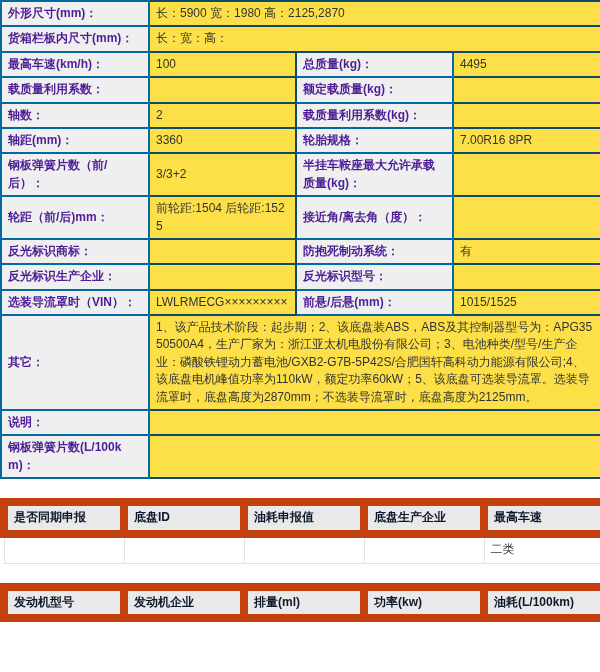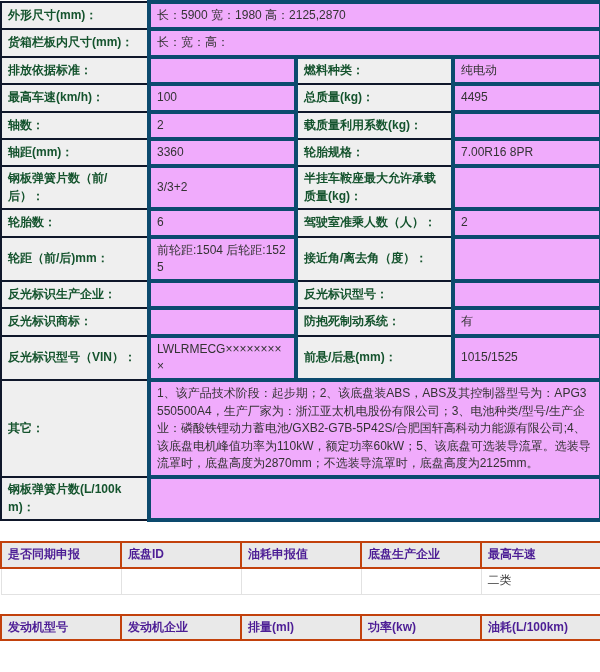--- a/index.html
+++ b/index.html
@@ -23,38 +23,38 @@
     text-align: left;
     vertical-align: middle;
     line-height: 1.45;
     word-break: break-all;
     overflow-wrap: break-word;
     font-size: 12px;
   }
   
   .spec th {
     background: #efefef;
-    border: 2px solid #0f172a;
+    border: 2px solid #0369a1;
     font-weight: bold;
-    color: #14532d;
+    color: #4c1d95;
   }
   .spec td {
-    background: #f0abfc;
-    border: 4px solid #0c4a6e;
+    background: #fde047;
+    border: 2px solid #0c4a6e;
     height: 17px;
   }
   
   .sub {
     margin-top: 19px;
   }
   .sub th {
     background: #e9e9e9;
-    border: 2px solid #c2410c;
+    border: 8px solid #c2410c;
     font-weight: bold;
-    color: #4c1d95;
+    color: #0f172a;
   }
   .sub td {
     background: #ffffff;
     border: 1px solid #e2e2e2;
     height: 19px;
     margin-top: 44px;
   }
 </style>
 </head>
 <body>
@@ -69,82 +69,80 @@
   <tbody>
     <tr>
       <th>外形尺寸(mm)：</th>
       <td colspan="3">长：5900 宽：1980 高：2125,2870</td>
     </tr>
     <tr>
       <th>货箱栏板内尺寸(mm)：</th>
       <td colspan="3">长：宽：高：</td>
     </tr>
     <tr>
-      <th>排放依据标准：</th>
-      <td></td>
-      <th>燃料种类：</th>
-      <td>纯电动</td>
-    </tr>
-    <tr>
       <th>最高车速(km/h)：</th>
       <td>100</td>
       <th>总质量(kg)：</th>
       <td>4495</td>
+    </tr>
+    <tr>
+      <th>载质量利用系数：</th>
+      <td></td>
+      <th>额定载质量(kg)：</th>
+      <td></td>
     </tr>
     <tr>
       <th>轴数：</th>
       <td>2</td>
       <th>载质量利用系数(kg)：</th>
       <td></td>
     </tr>
     <tr>
       <th>轴距(mm)：</th>
       <td>3360</td>
       <th>轮胎规格：</th>
       <td>7.00R16 8PR</td>
     </tr>
     <tr>
       <th>钢板弹簧片数（前/后）：</th>
       <td>3/3+2</td>
       <th>半挂车鞍座最大允许承载质量(kg)：</th>
       <td></td>
     </tr>
     <tr>
-      <th>轮胎数：</th>
-      <td>6</td>
-      <th>驾驶室准乘人数（人）：</th>
-      <td>2</td>
-    </tr>
-    <tr>
       <th>轮距（前/后)mm：</th>
       <td>前轮距:1504 后轮距:1525</td>
       <th>接近角/离去角（度）：</th>
-      <td></td>
-    </tr>
-    <tr>
-      <th>反光标识生产企业：</th>
-      <td></td>
-      <th>反光标识型号：</th>
       <td></td>
     </tr>
     <tr>
       <th>反光标识商标：</th>
       <td></td>
       <th>防抱死制动系统：</th>
       <td>有</td>
     </tr>
     <tr>
-      <th>反光标识型号（VIN）：</th>
+      <th>反光标识生产企业：</th>
+      <td></td>
+      <th>反光标识型号：</th>
+      <td></td>
+    </tr>
+    <tr>
+      <th>选装导流罩时（VIN）：</th>
       <td>LWLRMECG×××××××××</td>
       <th>前悬/后悬(mm)：</th>
       <td>1015/1525</td>
     </tr>
     <tr>
       <th>其它：</th>
       <td colspan="3">1、该产品技术阶段：起步期；2、该底盘装ABS，ABS及其控制器型号为：APG3550500A4，生产厂家为：浙江亚太机电股份有限公司；3、电池种类/型号/生产企业：磷酸铁锂动力蓄电池/GXB2-G7B-5P42S/合肥国轩高科动力能源有限公司;4、该底盘电机峰值功率为110kW，额定功率60kW；5、该底盘可选装导流罩。选装导流罩时，底盘高度为2870mm；不选装导流罩时，底盘高度为2125mm。</td>
+    </tr>
+    <tr>
+      <th>说明：</th>
+      <td colspan="3"></td>
     </tr>
     <tr>
       <th>钢板弹簧片数(L/100km)：</th>
       <td colspan="3"></td>
     </tr>
   </tbody>
 </table>
 
 <table class="sub">
   <colgroup>

